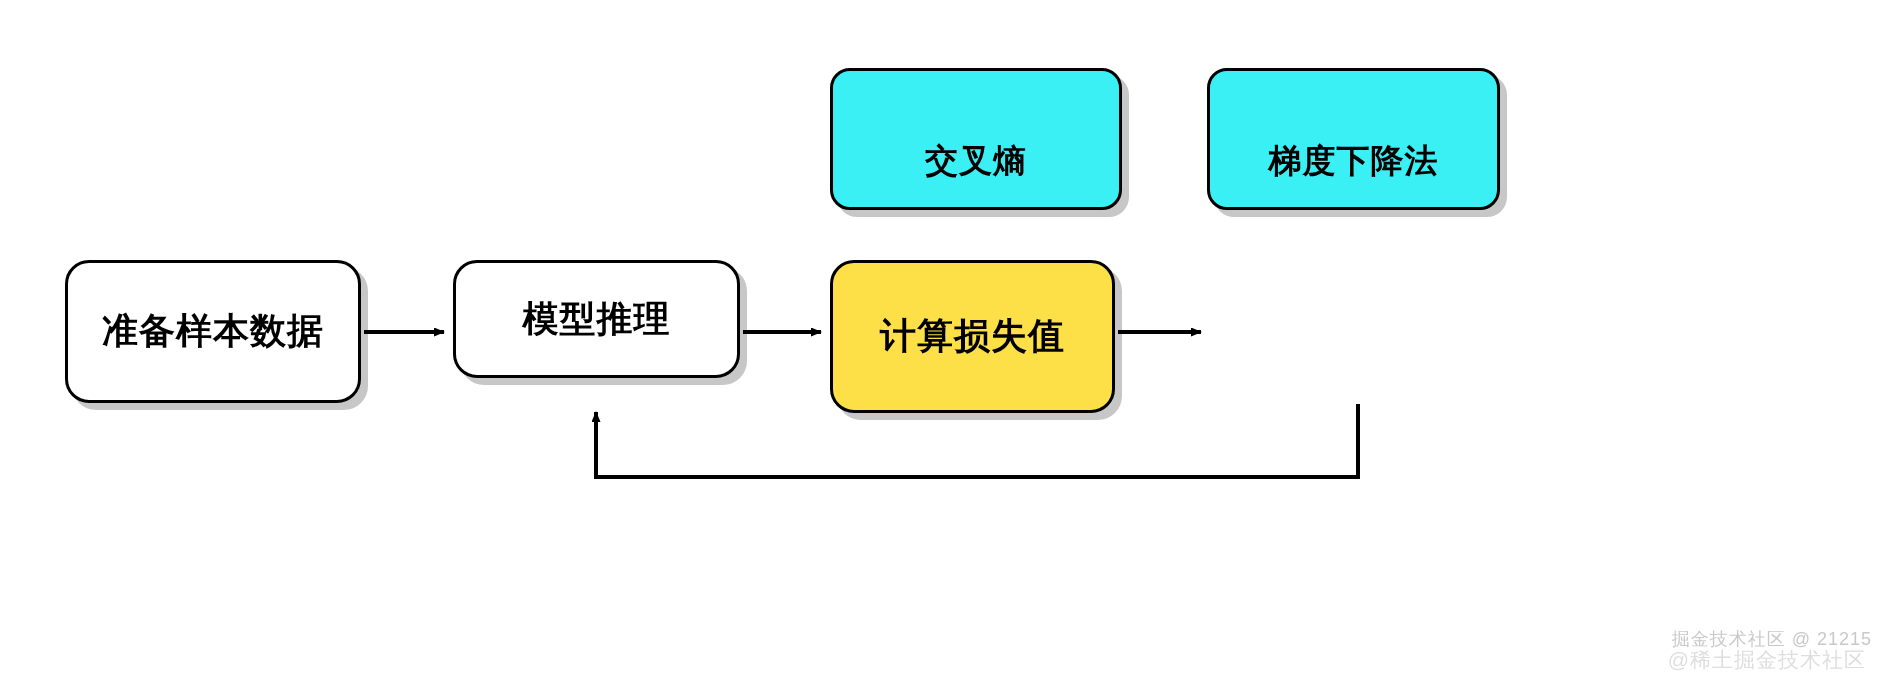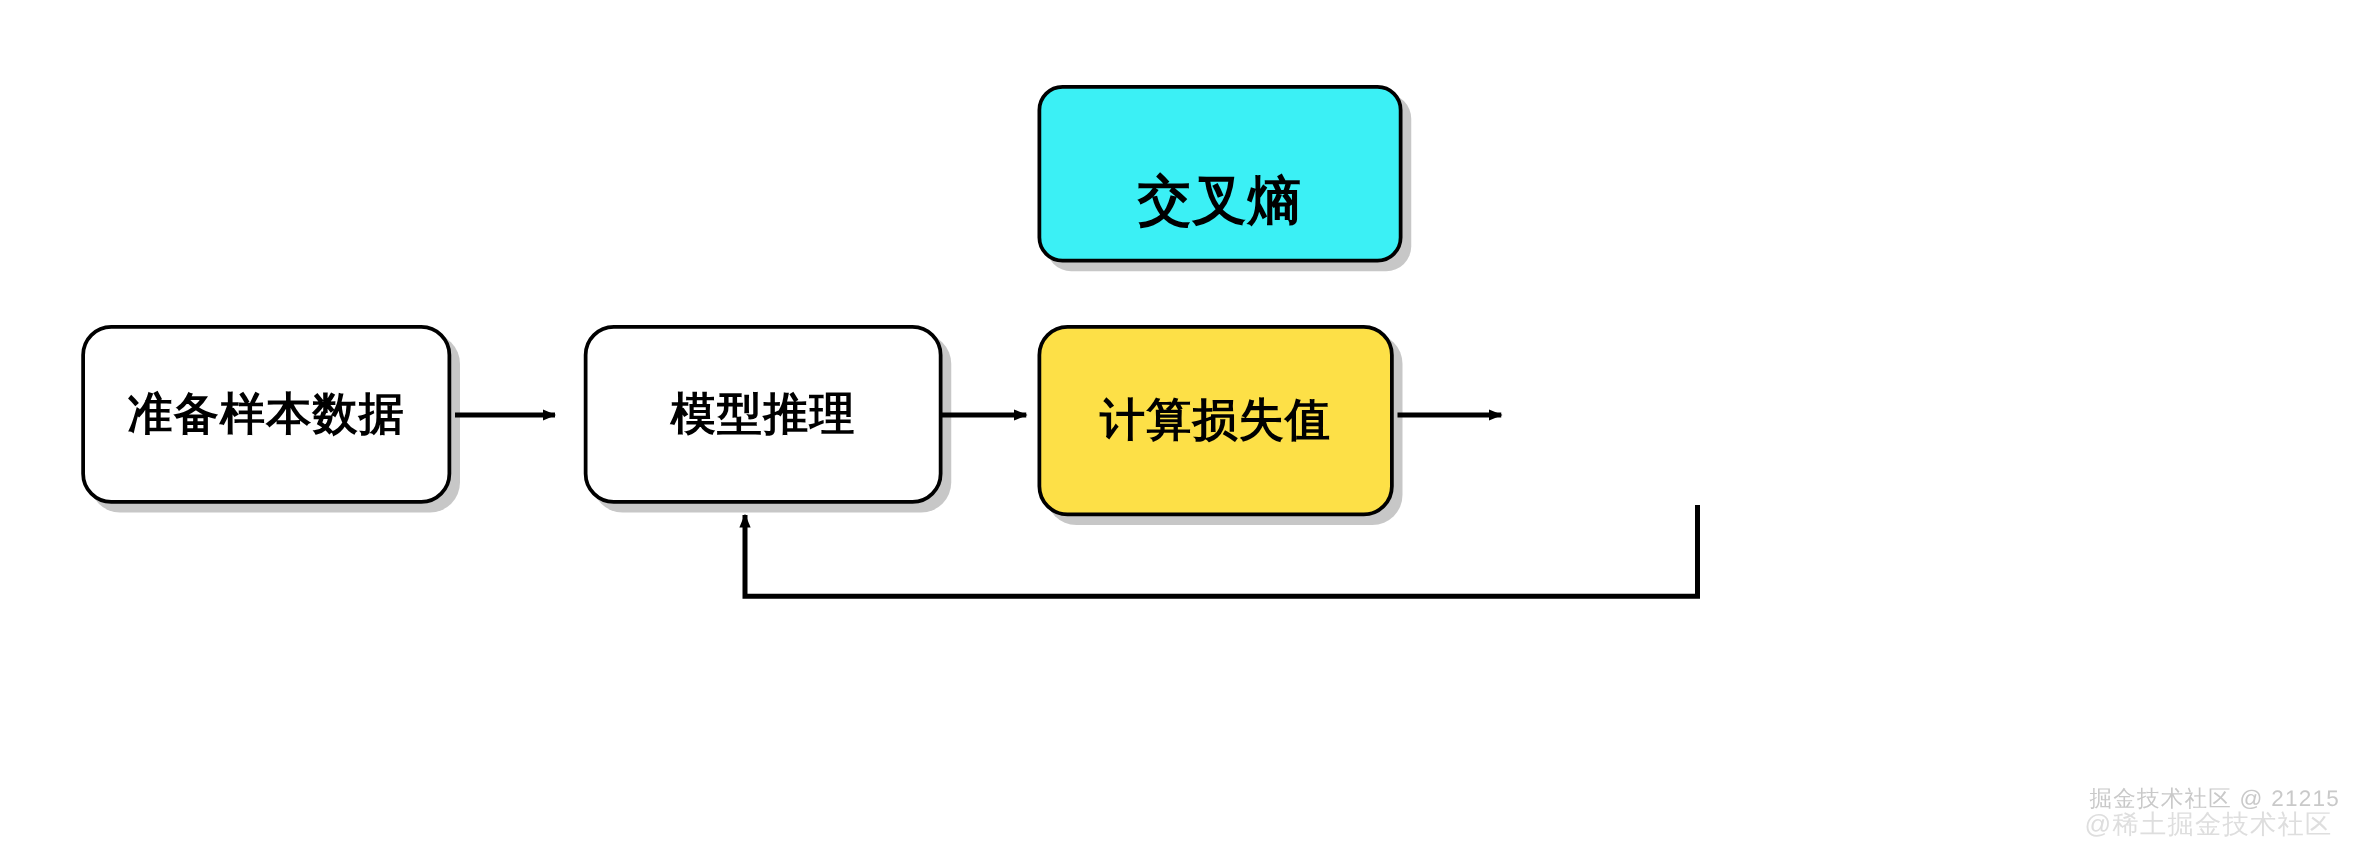--- a/index.html
+++ b/index.html
@@ -32,21 +32,21 @@
     background: #3BF0F5;
     border-radius: 20px;
   }
   .node-label {
     font-weight: bold;
     color: #000000;
     white-space: nowrap;
     letter-spacing: 1px;
   }
   .process .node-label { font-size: 36px; }
-  .accent  .node-label { font-size: 43px; margin-top: 44px; }
+  .accent  .node-label { font-size: 33px; margin-top: 44px; }
 
   svg.edges {
     position: absolute;
     left: 0;
     top: 0;
     width: 1890px;
     height: 681px;
     pointer-events: none;
   }
   .watermark {
@@ -98,32 +98,35 @@
 
     <g>
       <path d="M1358,404 L1358,477 L596,477 L596,412" fill="none" stroke="#000000" stroke-width="4" marker-end="url(#arrowhead)"></path>
     </g>
   </svg>
 
   <div class="node process" style="left: 65px; top: 260px; width: 296px; height: 143px; background: rgb(255, 255, 255); border-color: rgb(0, 0, 0);">
     <span class="node-label">准备样本数据</span>
   </div>
 
-  <div class="node process" style="left: 453px; top: 260px; width: 287px; height: 143px; background: rgb(255, 255, 255); border-color: rgb(0, 0, 0); margin-left: 14px;">
+  <div class="node process" style="left: 453px; top: 260px; width: 287px; height: 118px; background: rgb(255, 255, 255); border-color: rgb(0, 0, 0);">
     <span class="node-label">模型推理</span>
   </div>
 
   <div class="node process" style="left: 830px; top: 260px; width: 285px; height: 153px; background: #fde047; border-color: rgb(0, 0, 0);">
     <span class="node-label">计算损失值</span>
   </div>
 
 
   <div class="node accent" style="left: 830px; top: 68px; width: 292px; height: 142px; background: rgb(59, 240, 245); border-color: rgb(0, 0, 0);">
     <span class="node-label">交叉熵</span>
   </div>
 
+  <div class="node accent" style="left: 1207px; top: 68px; width: 293px; height: 142px; background: rgb(59, 240, 245); border-color: rgb(0, 0, 0);">
+    <span class="node-label">梯度下降法</span>
+  </div>
 
   <div class="watermark">
     <span class="wm-main">掘金技术社区 @ 21215</span>
     <span class="wm-sub">@稀土掘金技术社区</span>
   </div>
 
 </div>
 
 </body></html>

